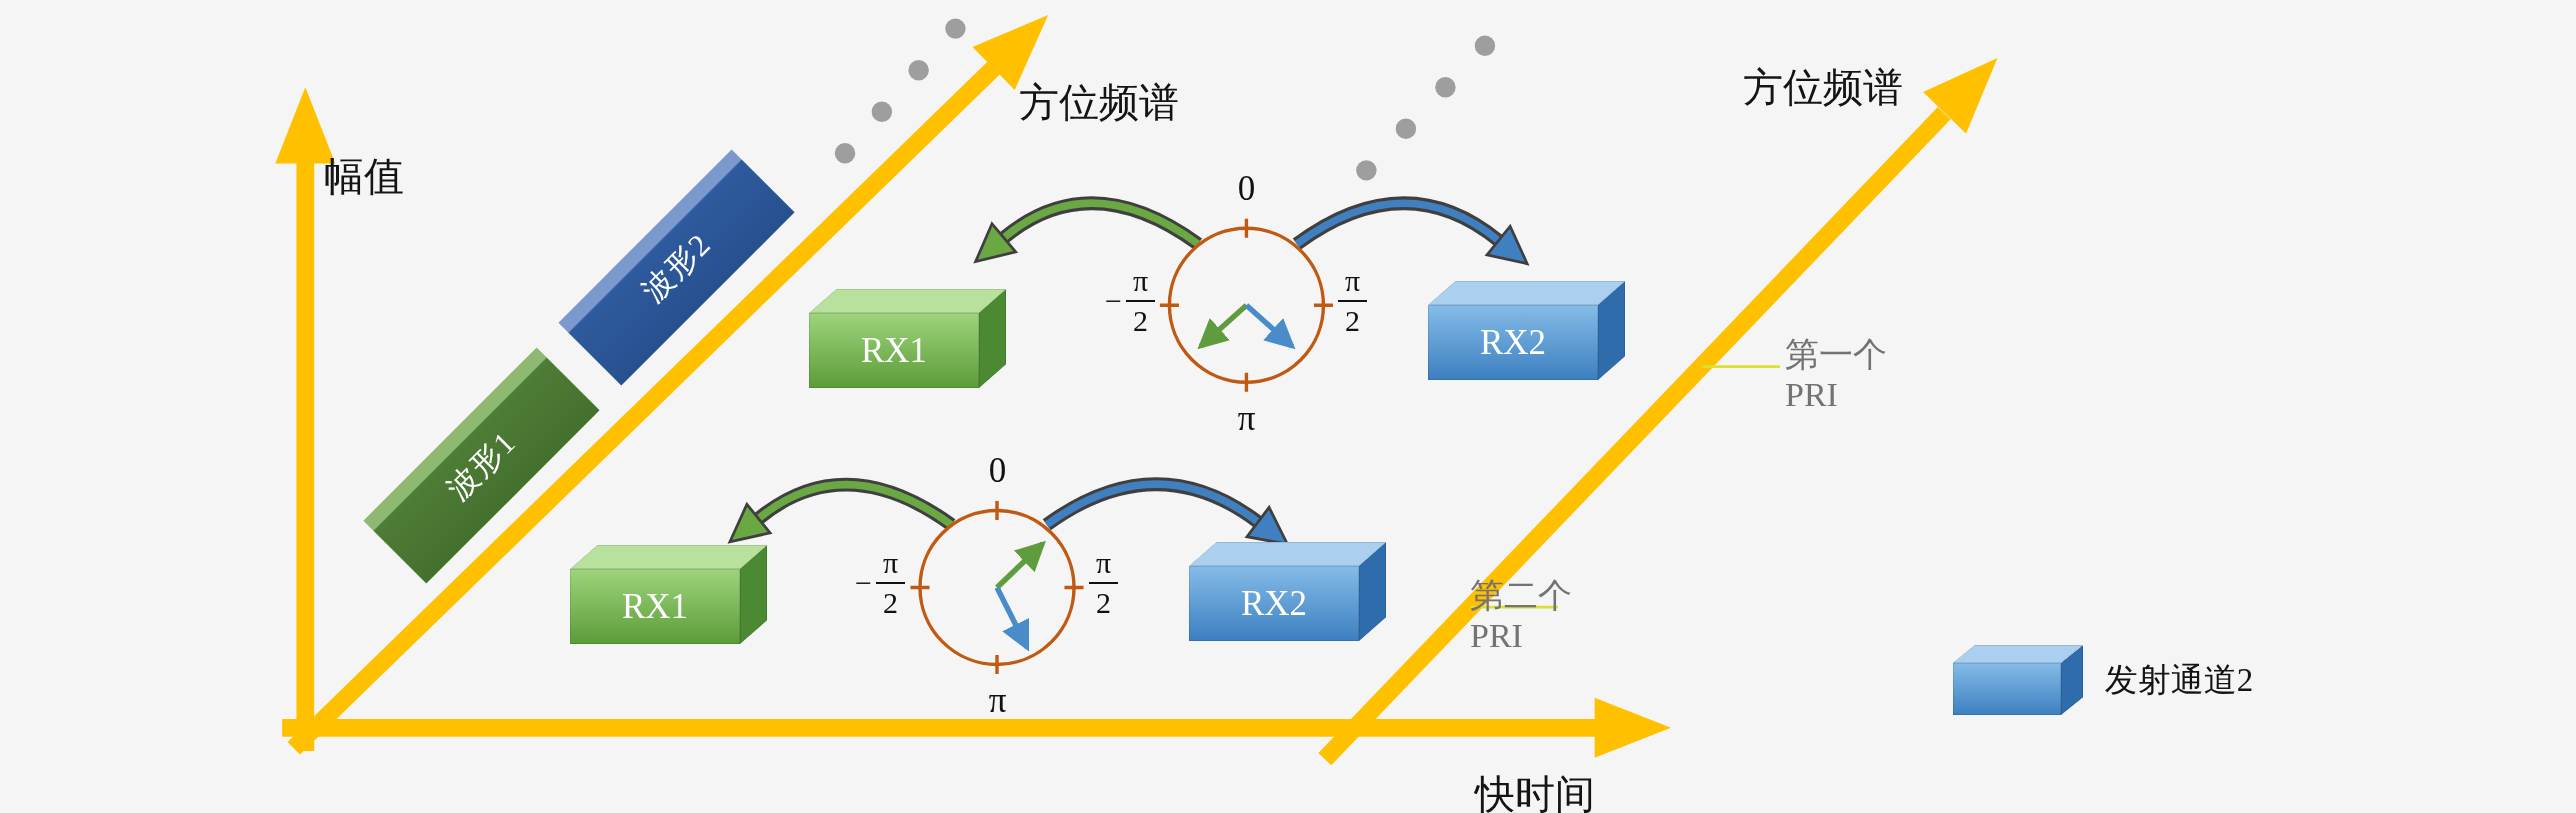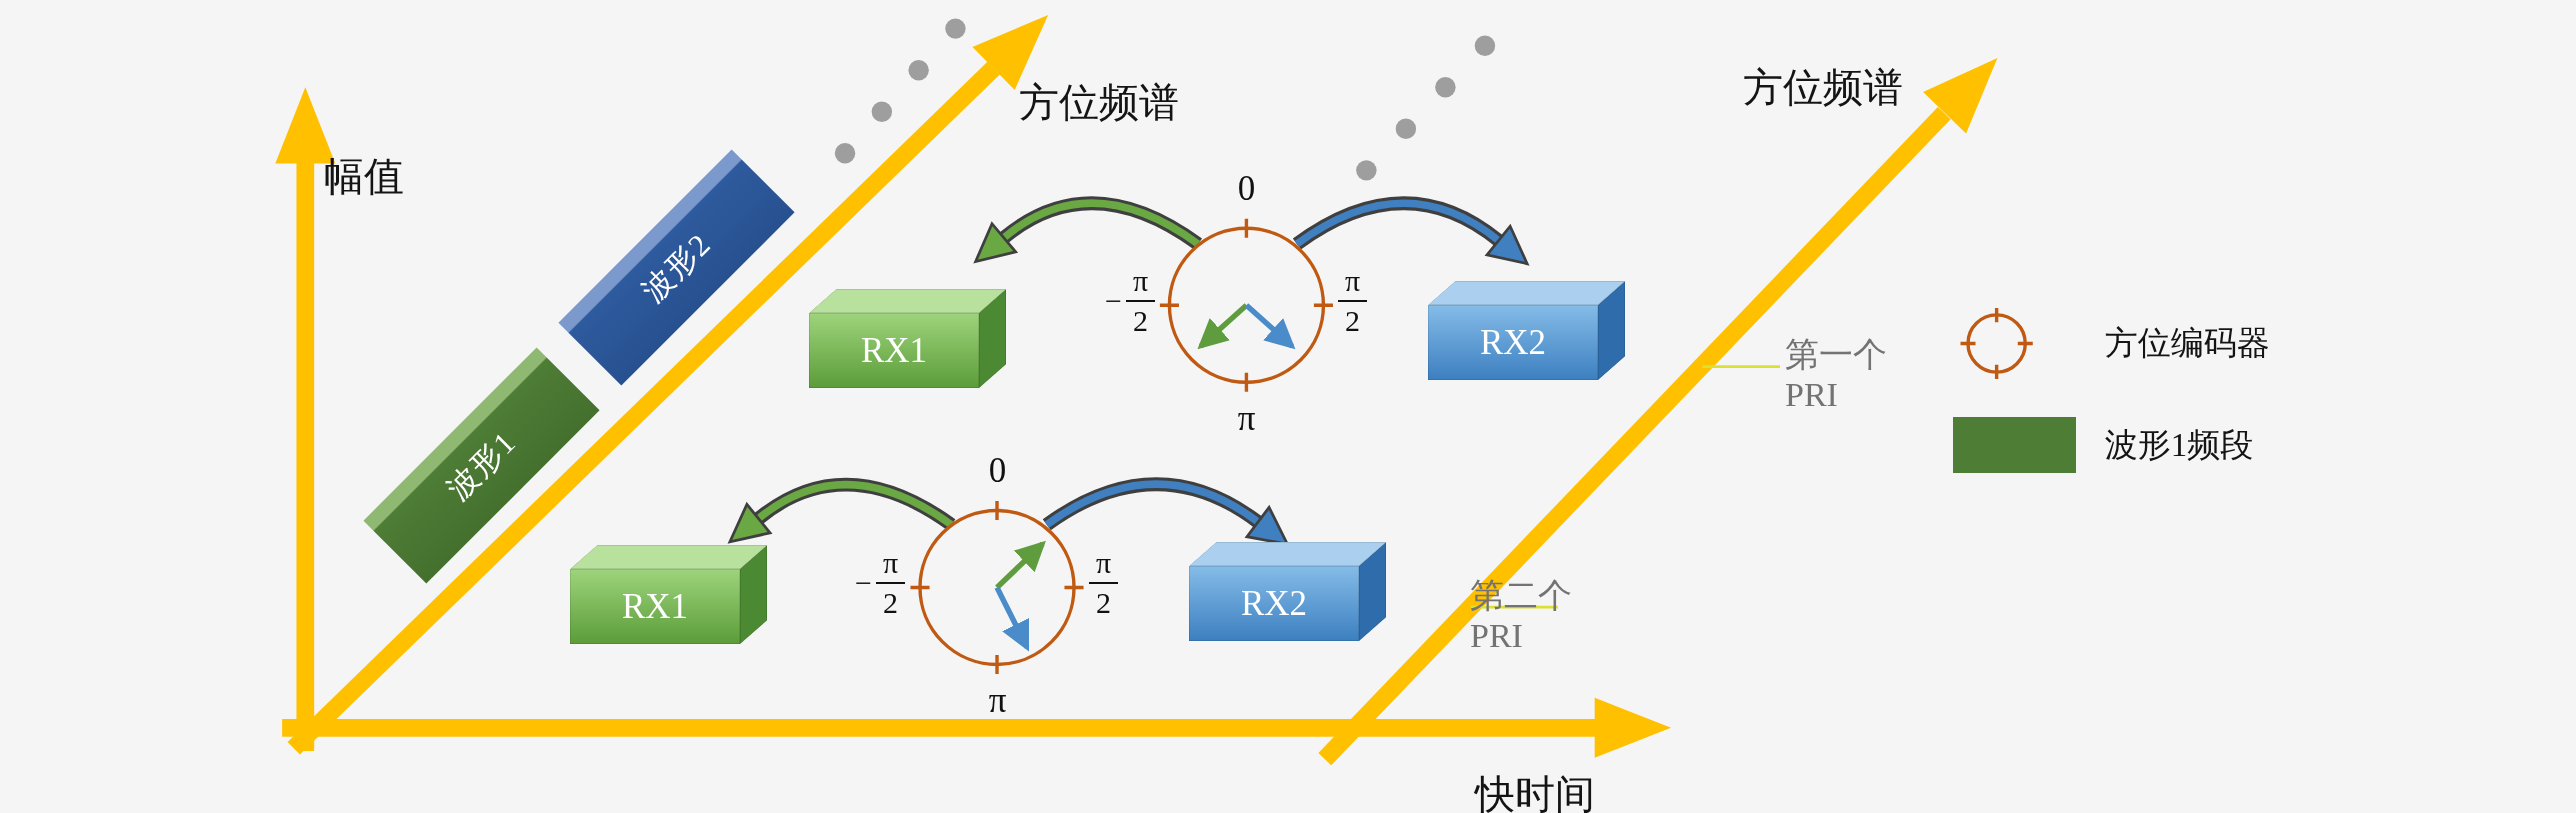--- a/index.html
+++ b/index.html
@@ -236,36 +236,29 @@
 
   <div class="pri" style="left:1785px;top:335px">
     <div>第一个</div>
     <div>PRI</div>
   </div>
   <div class="pri" style="left:1470px;top:576px">
     <div>第二个</div>
     <div>PRI</div>
   </div>
 
-  <div class="lg-row" style="top:308px">
-    <div class="lg-icon" style="height:71px">
-      <svg width="90" height="71" viewBox="0 0 132 104">
-        <g stroke="#c05a12" stroke-width="5" fill="none">
-          <circle cx="64" cy="52" r="42"></circle>
-          <path d="M64 0 V21 M64 83 V104 M11 52 H33 M95 52 H117"></path>
-        </g>
-      </svg>
-    </div>
-    <div class="lg-label">方位编码器</div>
-  </div>
-
-  <div class="lg-row" style="top:417px">
-    <div class="lg-icon" style="height:56px">
-      <div class="swatch swatch-green"></div>
-    </div>
-    <div class="lg-label">波形1频段</div>
-  </div>
-
-
-
+
+
+
+
+  <div class="lg-row" style="top:645px">
+    <div class="lg-icon" style="height:70px">
+      <div class="box3d mini blue rel">
+        <div class="f top"></div>
+        <div class="f side"></div>
+        <div class="f front"></div>
+      </div>
+    </div>
+    <div class="lg-label">发射通道2</div>
+  </div>
 
 </div>
 
 
 </body></html>

